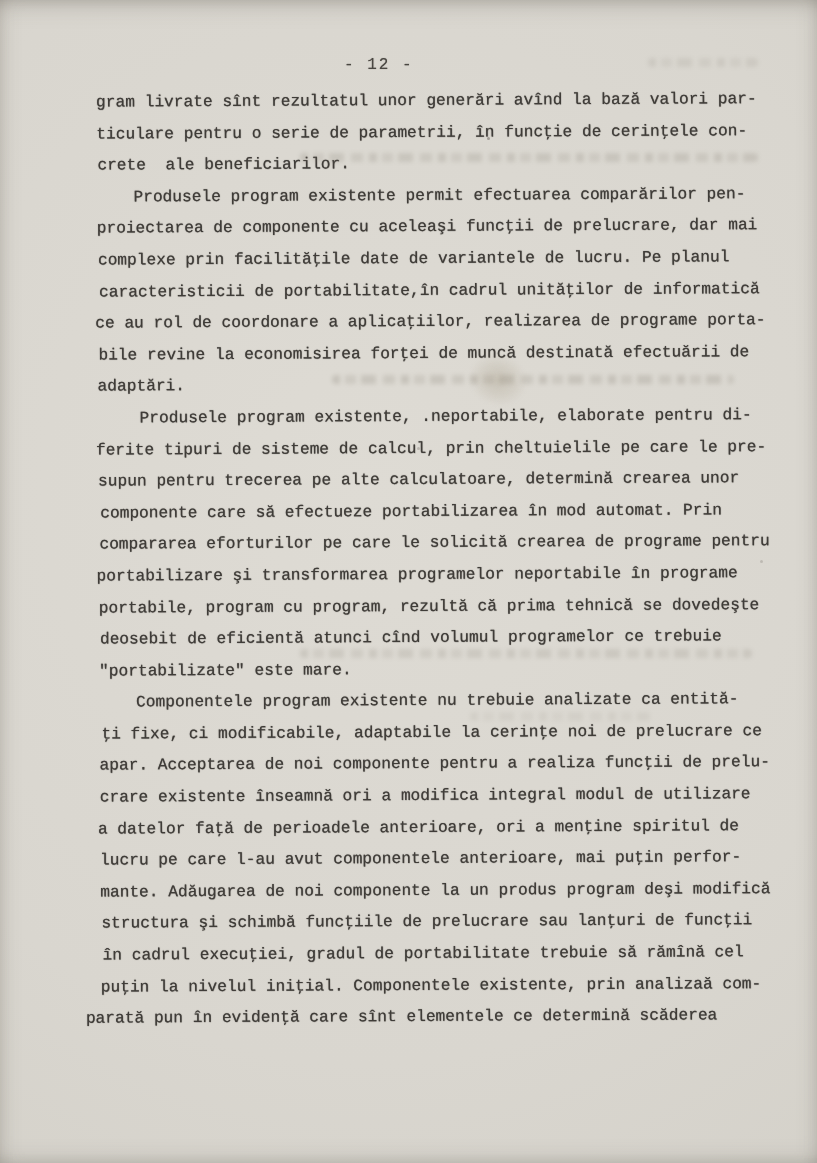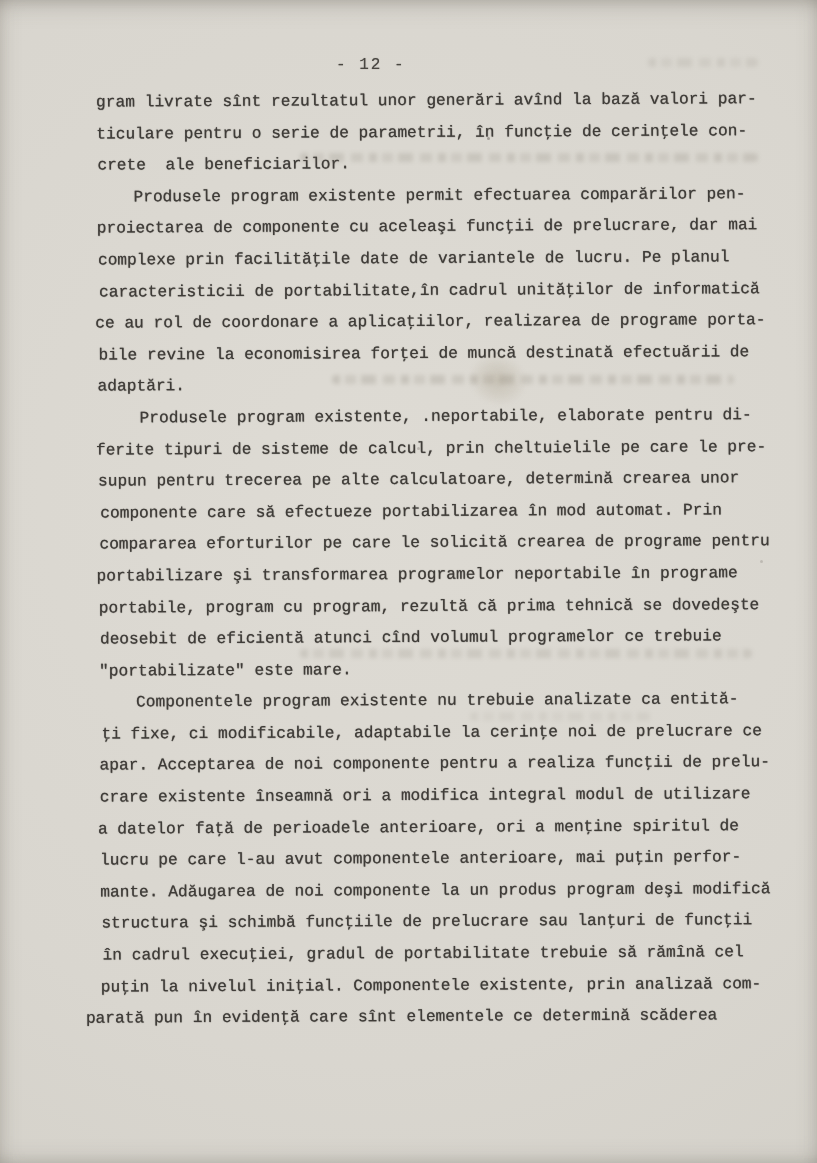--- a/index.html
+++ b/index.html
@@ -18,21 +18,21 @@
     content:"";
     position:absolute;inset:0;pointer-events:none;
     box-shadow:
       inset 0 16px 26px -18px rgba(95,90,80,.5),
       inset 14px 0 26px -20px rgba(95,90,80,.35),
       inset -12px 0 24px -18px rgba(95,90,80,.35),
       inset 0 -14px 26px -18px rgba(95,90,80,.4);
   }
   .pagenum{
     position:absolute;
-    left:336px;top:56px;
+    left:344px;top:56px;
     font-size:16px;
     color:#4a4742;
     letter-spacing:2px;
     text-shadow:0 0 1px rgba(74,71,66,.6);
   }
   .textblock{
     position:absolute;
     left:96px;top:84px;
     width:690px;
     transform:rotate(-0.3deg);

